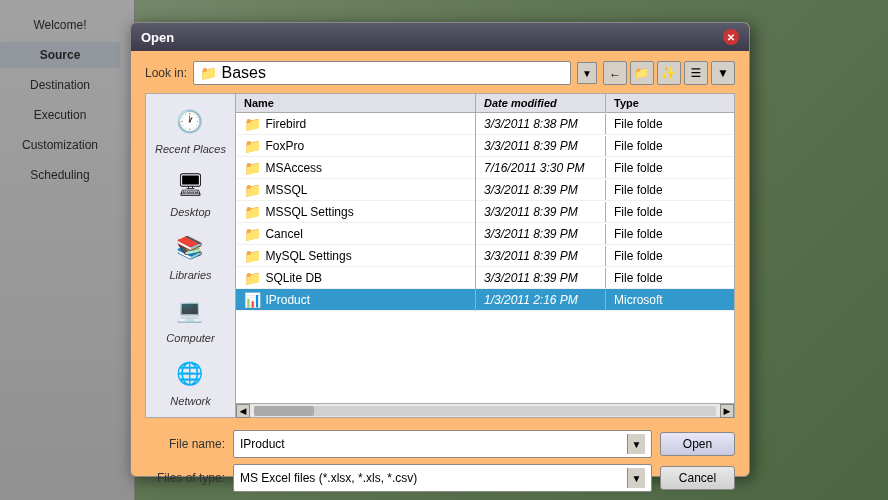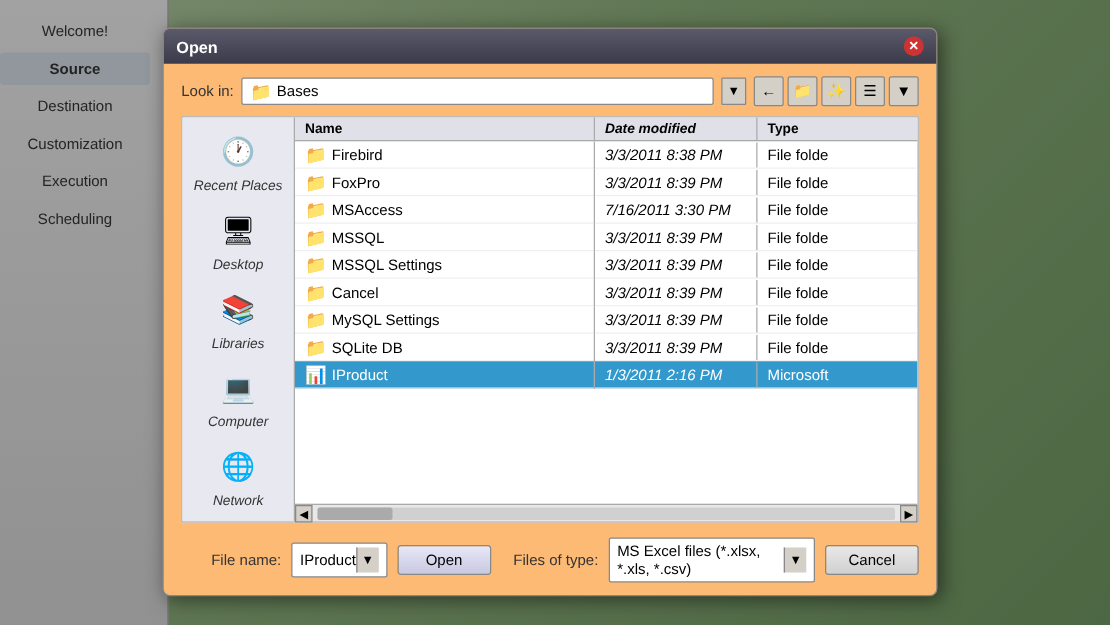--- a/index.html
+++ b/index.html
@@ -117,21 +117,21 @@
       flex: 1;
       display: flex;
       align-items: center;
       background: white;
       border: 1px solid #888;
       border-radius: 2px;
       padding: 2px 6px;
       gap: 4px;
     }
     .lookin-combo .folder-icon { font-size: 14px; }
-    .lookin-combo .combo-text { flex: 1; font-size: 12px; }
+    .lookin-combo .combo-text { flex: 1; font-size: 16px; }
     .lookin-dropdown {
       width: 20px; height: 22px;
       background: #d4d0c8;
       border: 1px solid #888;
       border-radius: 1px;
       display: flex; align-items: center; justify-content: center;
       cursor: pointer;
       font-size: 10px;
     }
     .toolbar-icons {
@@ -243,21 +243,21 @@
       width: 14px; height: 14px;
       background: #d4d0c8;
       border: 1px solid #888;
       display: flex; align-items: center; justify-content: center;
       font-size: 9px; cursor: pointer;
     }
 
     
     .bottom-fields {
       display: flex;
-      flex-direction: row;
+      flex-direction: column;
       gap: 6px;
       margin-top: 4px;
     }
     .field-row {
       display: flex;
       align-items: center;
       gap: 8px;
     }
     .field-label {
       width: 80px;
@@ -309,24 +309,24 @@
   <div class="sidebar-item">
     <span>Welcome!</span>
   </div>
   <div class="sidebar-item active">
     <span>Source</span>
   </div>
   <div class="sidebar-item">
     <span>Destination</span>
   </div>
   <div class="sidebar-item">
+    <span>Execution</span>
+  </div>
+  <div class="sidebar-item">
     <span>Customization</span>
-  </div>
-  <div class="sidebar-item">
-    <span>Execution</span>
   </div>
   <div class="sidebar-item">
     <span>Scheduling</span>
   </div>
 </div>
 
 <div class="overlay"></div>
 
 <div class="dialog">
 

